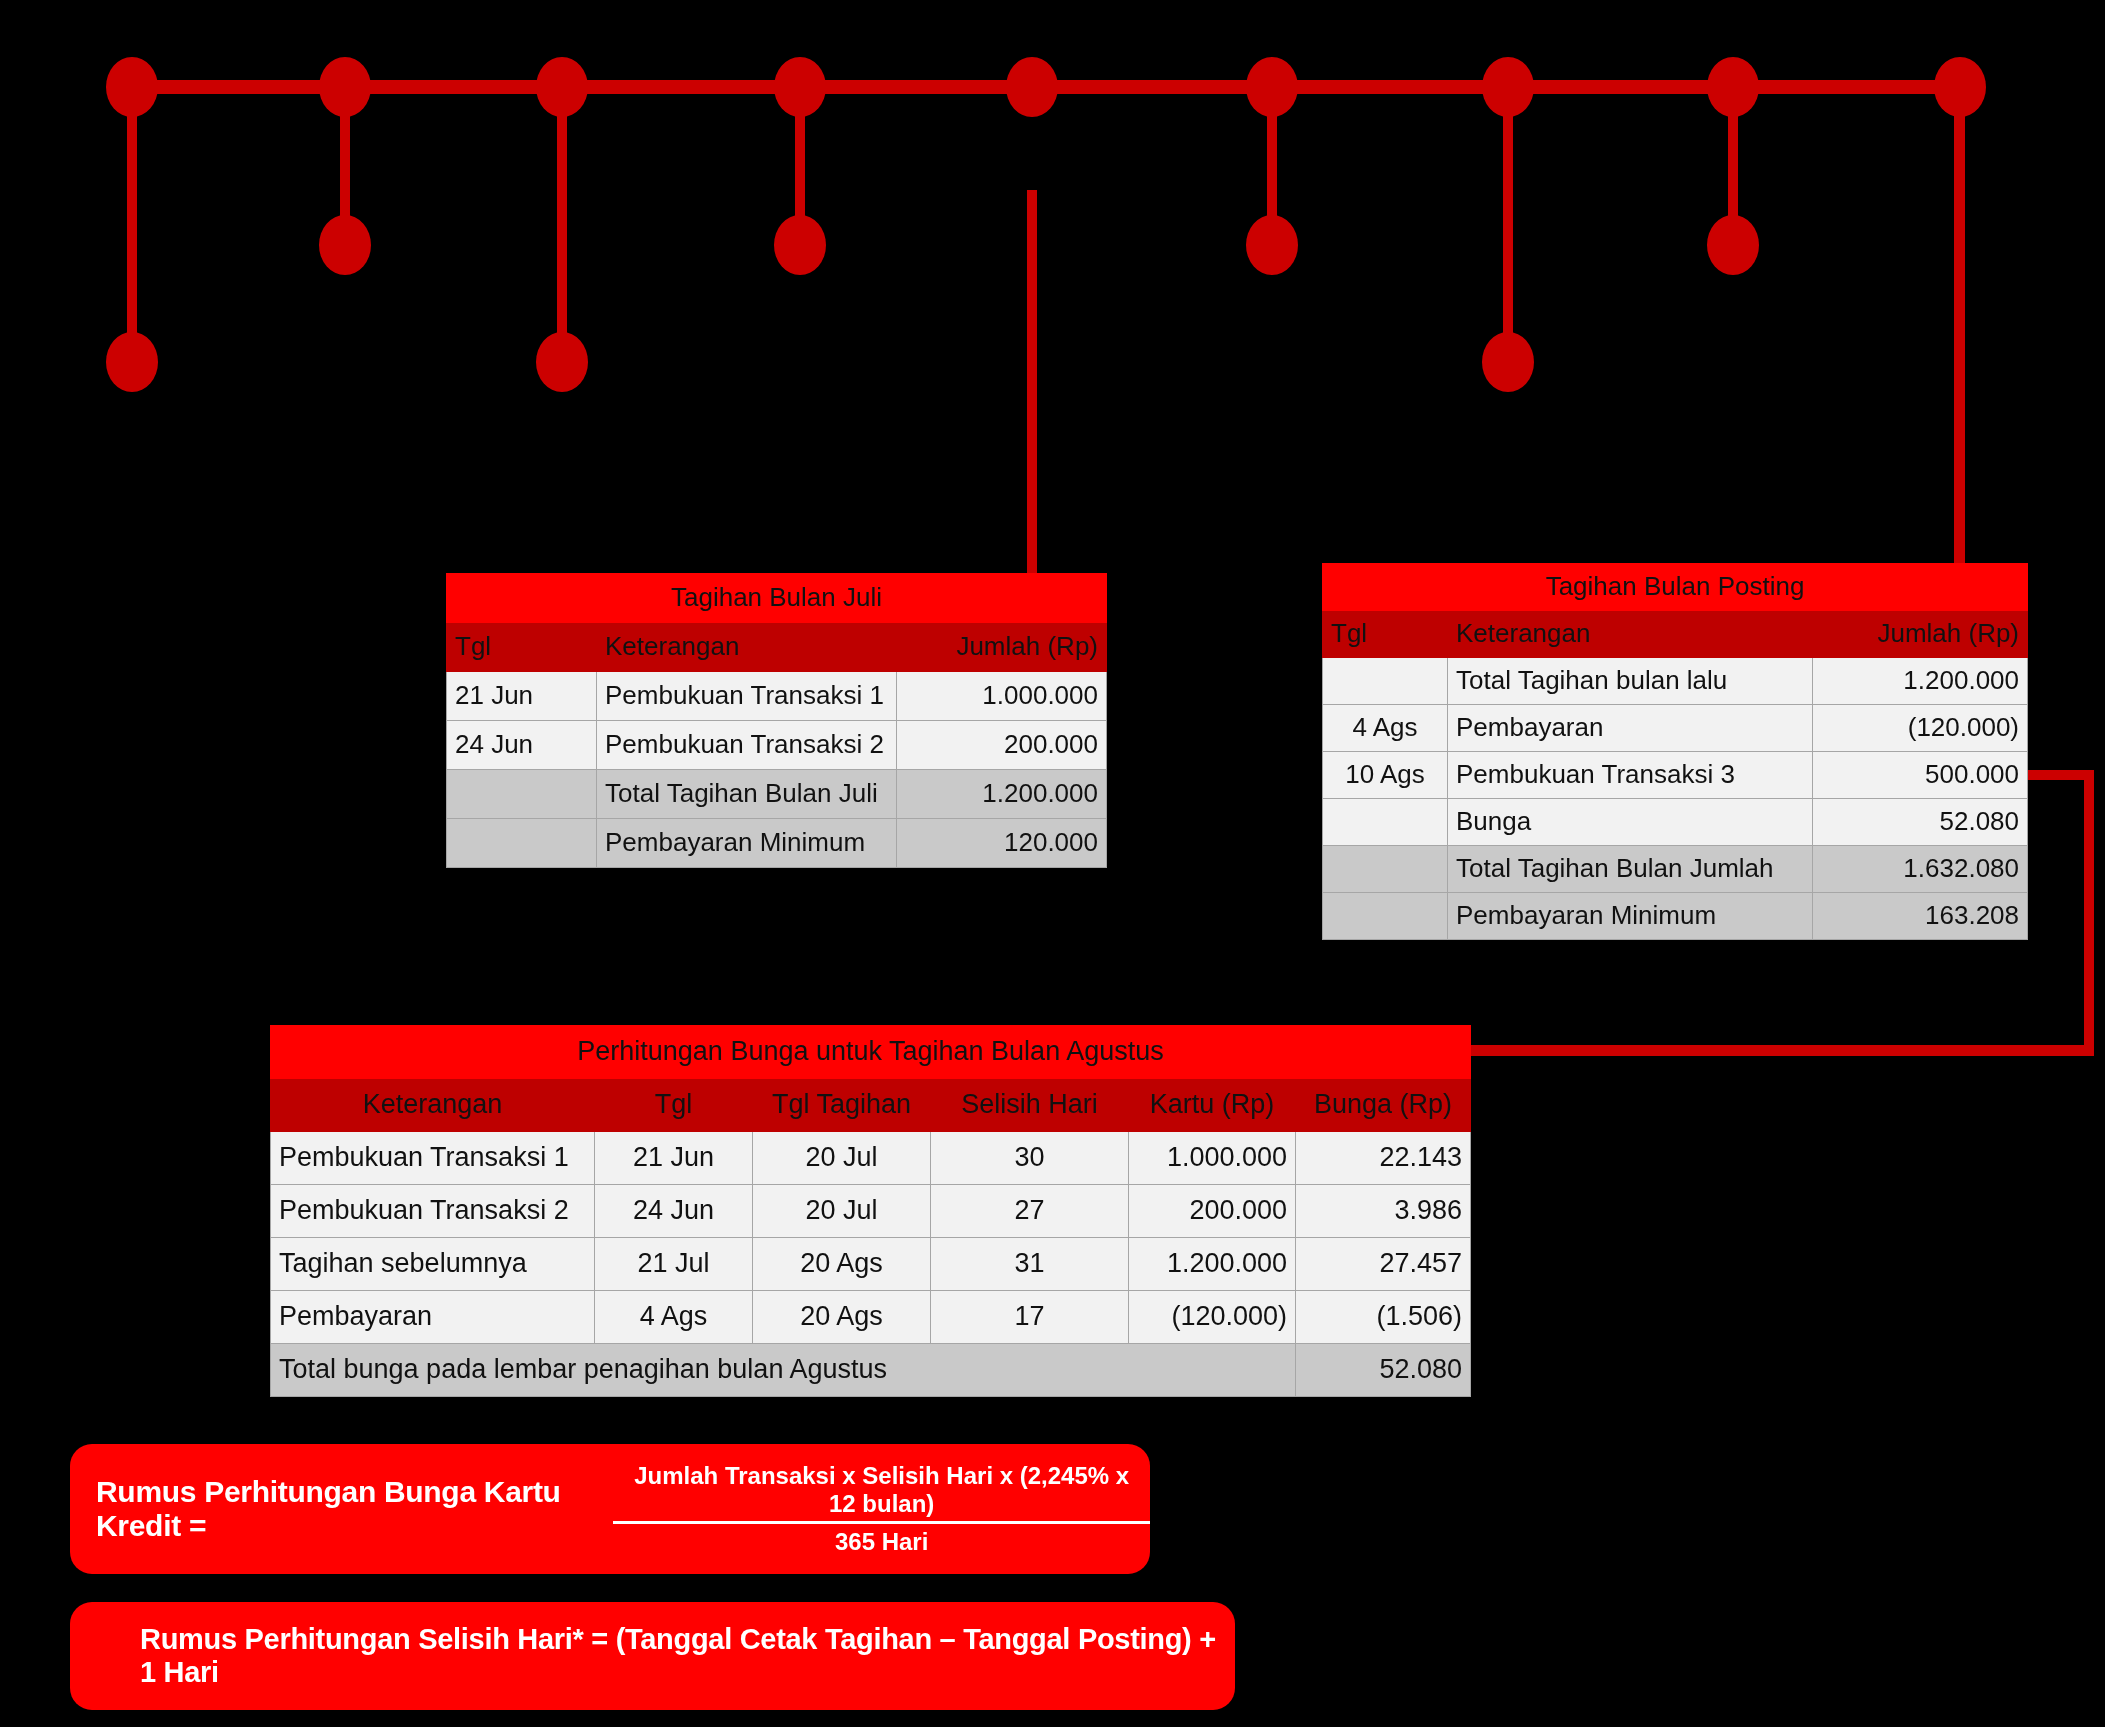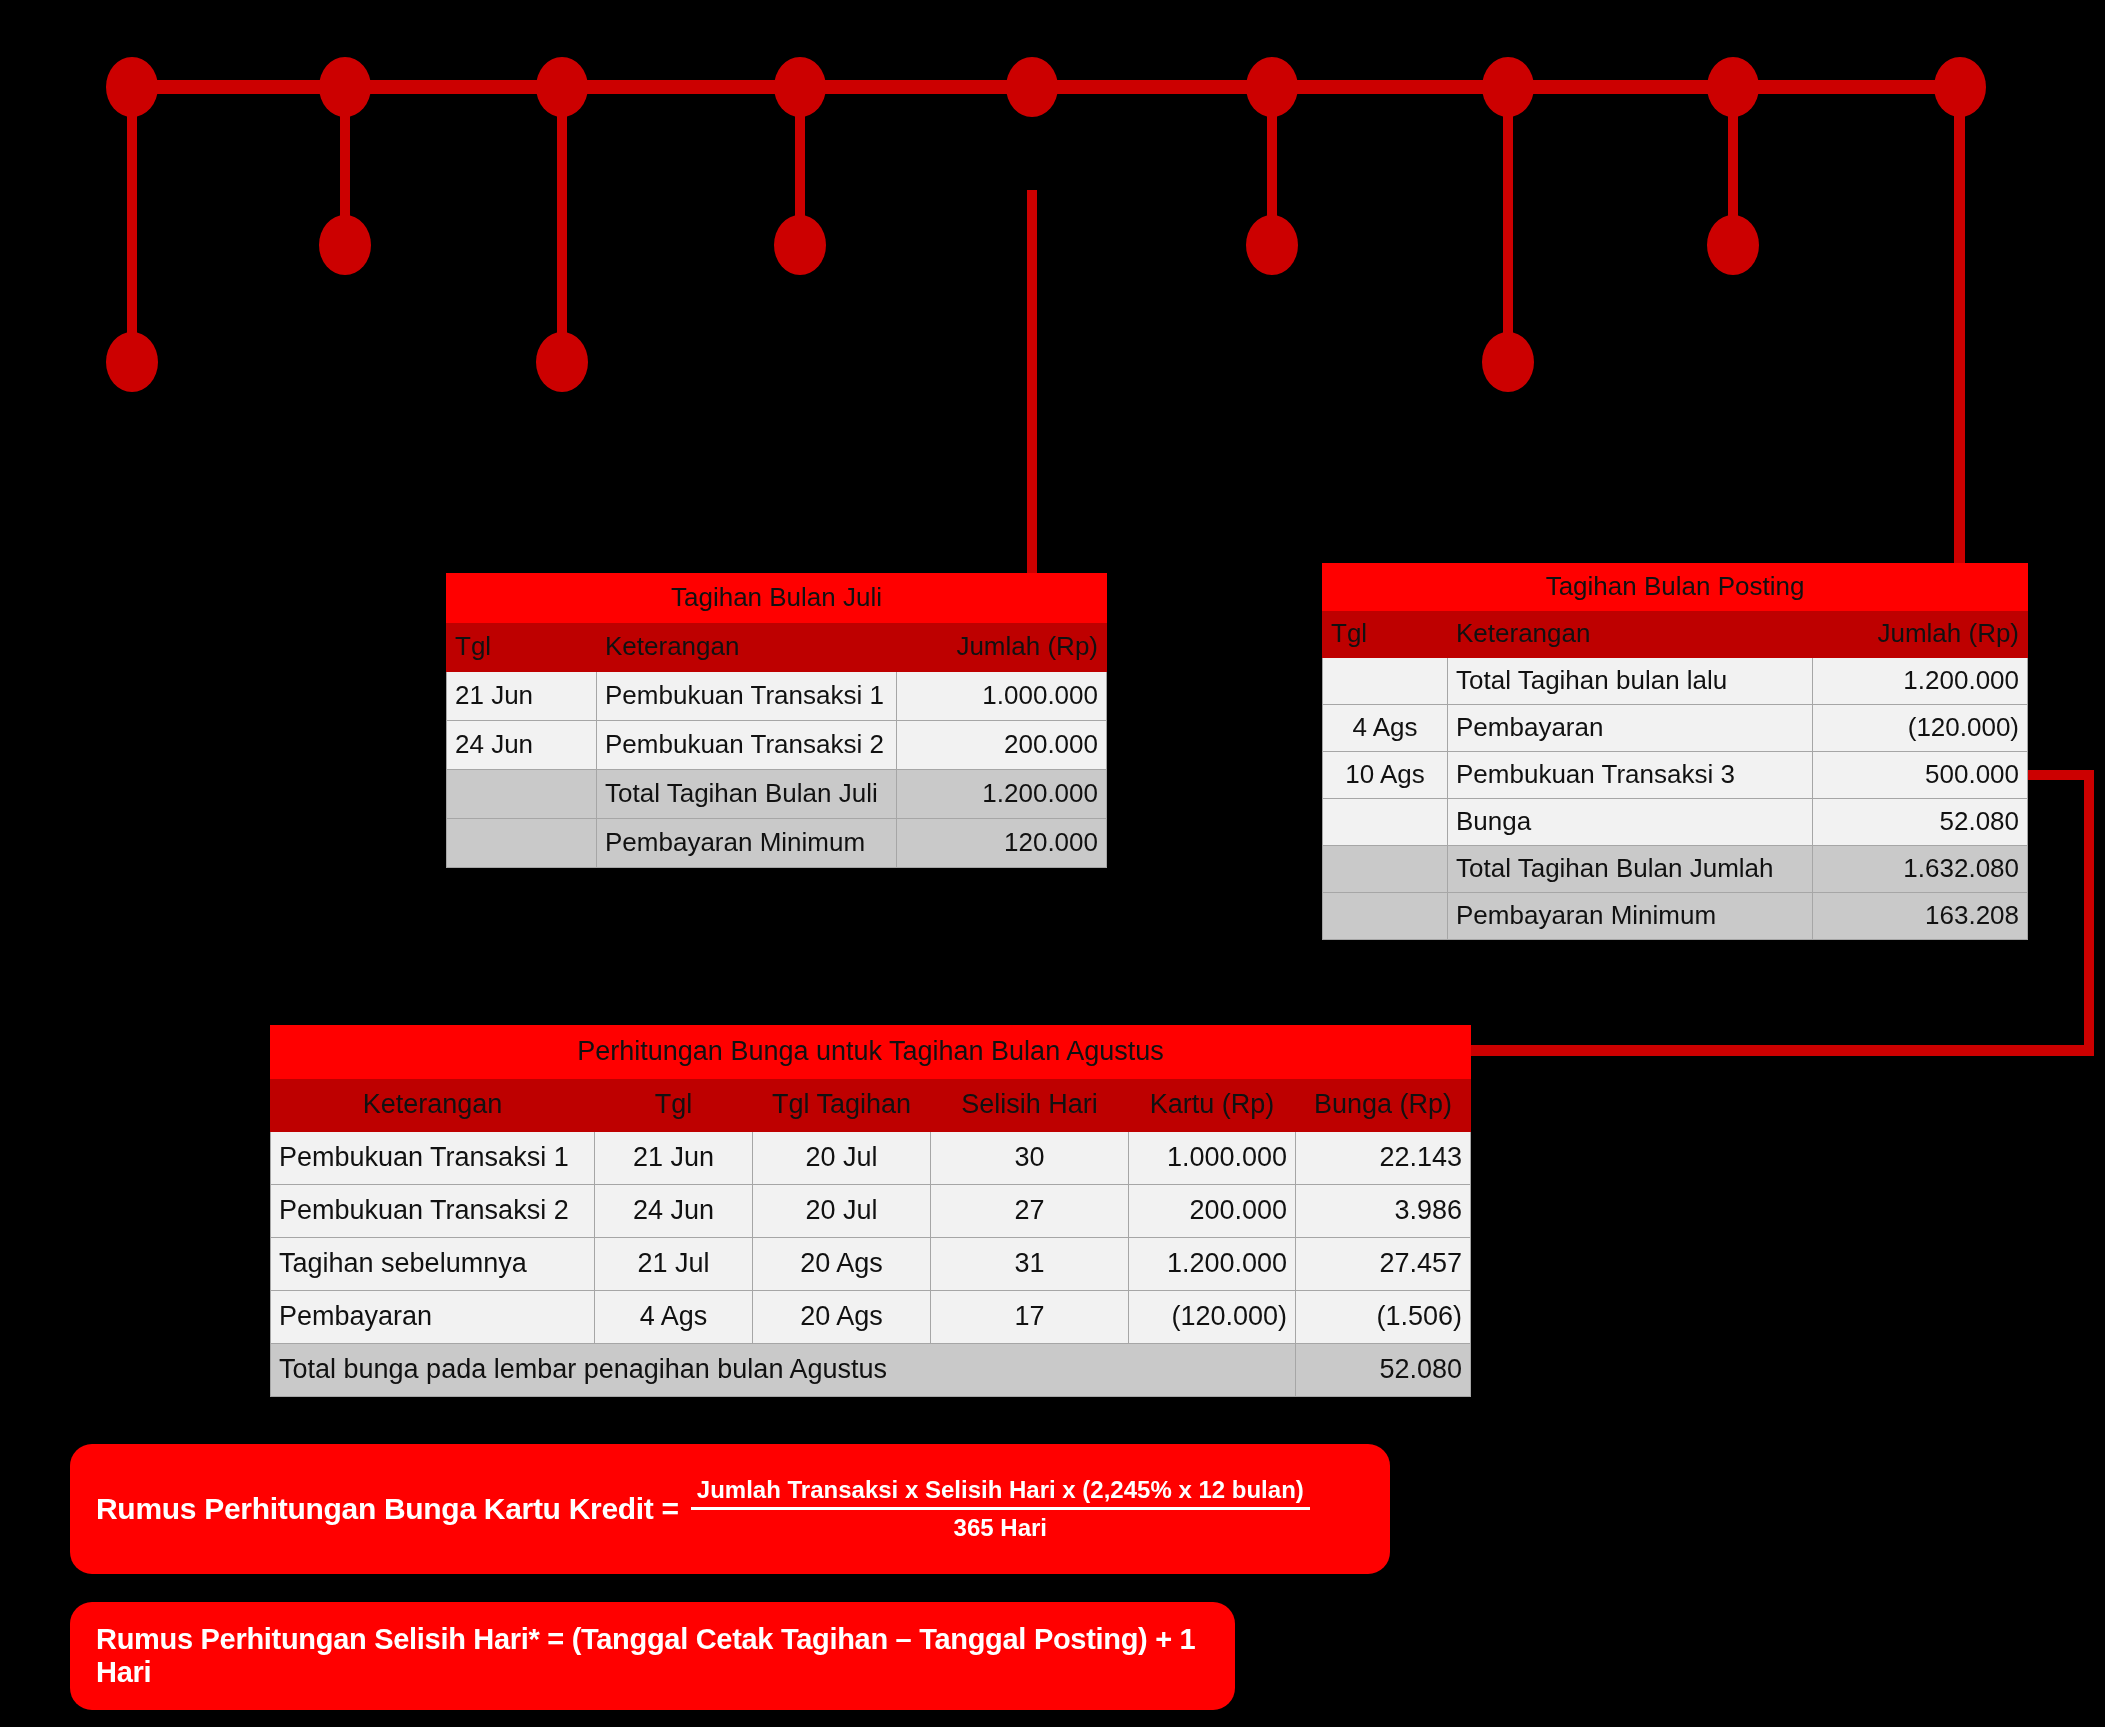--- a/index.html
+++ b/index.html
@@ -42,24 +42,24 @@
 
   #tbl-bunga{left:270px;top:1025px;width:1200px;}
   #tbl-bunga .title-bar{height:47px;}
   #tbl-bunga tr{height:53px;}
   #tbl-bunga td{font-size:27px;}
 
   
   .fbox{position:absolute;background:#FF0000;border-radius:22px;
         color:#fff;font-weight:bold;display:flex;align-items:center;
         padding-left:26px;box-sizing:border-box;}
-  #fbox1{left:70px;top:1444px;width:1320px;height:130px;}
+  #fbox1{left:70px;top:1444px;width:1080px;height:130px;}
   #fbox2{left:70px;top:1602px;width:1165px;height:108px;}
   .fbox .lbl{font-size:30px;letter-spacing:-0.3px;}
-  #fbox2 .lbl{font-size:29px;}
+  #fbox2 .lbl{font-size:29px;margin-left:44px;}
   .frac{display:inline-block;text-align:center;margin-left:12px;
         font-family:Liberation Sans, sans-serif;vertical-align:middle;}
   .frac .numr{font-size:24px;font-weight:bold;padding:0 6px 3px 6px;
         border-bottom:3px solid #fff;display:block;}
   .frac .deno{font-size:24px;font-weight:bold;padding-top:4px;display:block;}
 </style>
 </head>
 <body>
 
 <div id="timeline">

